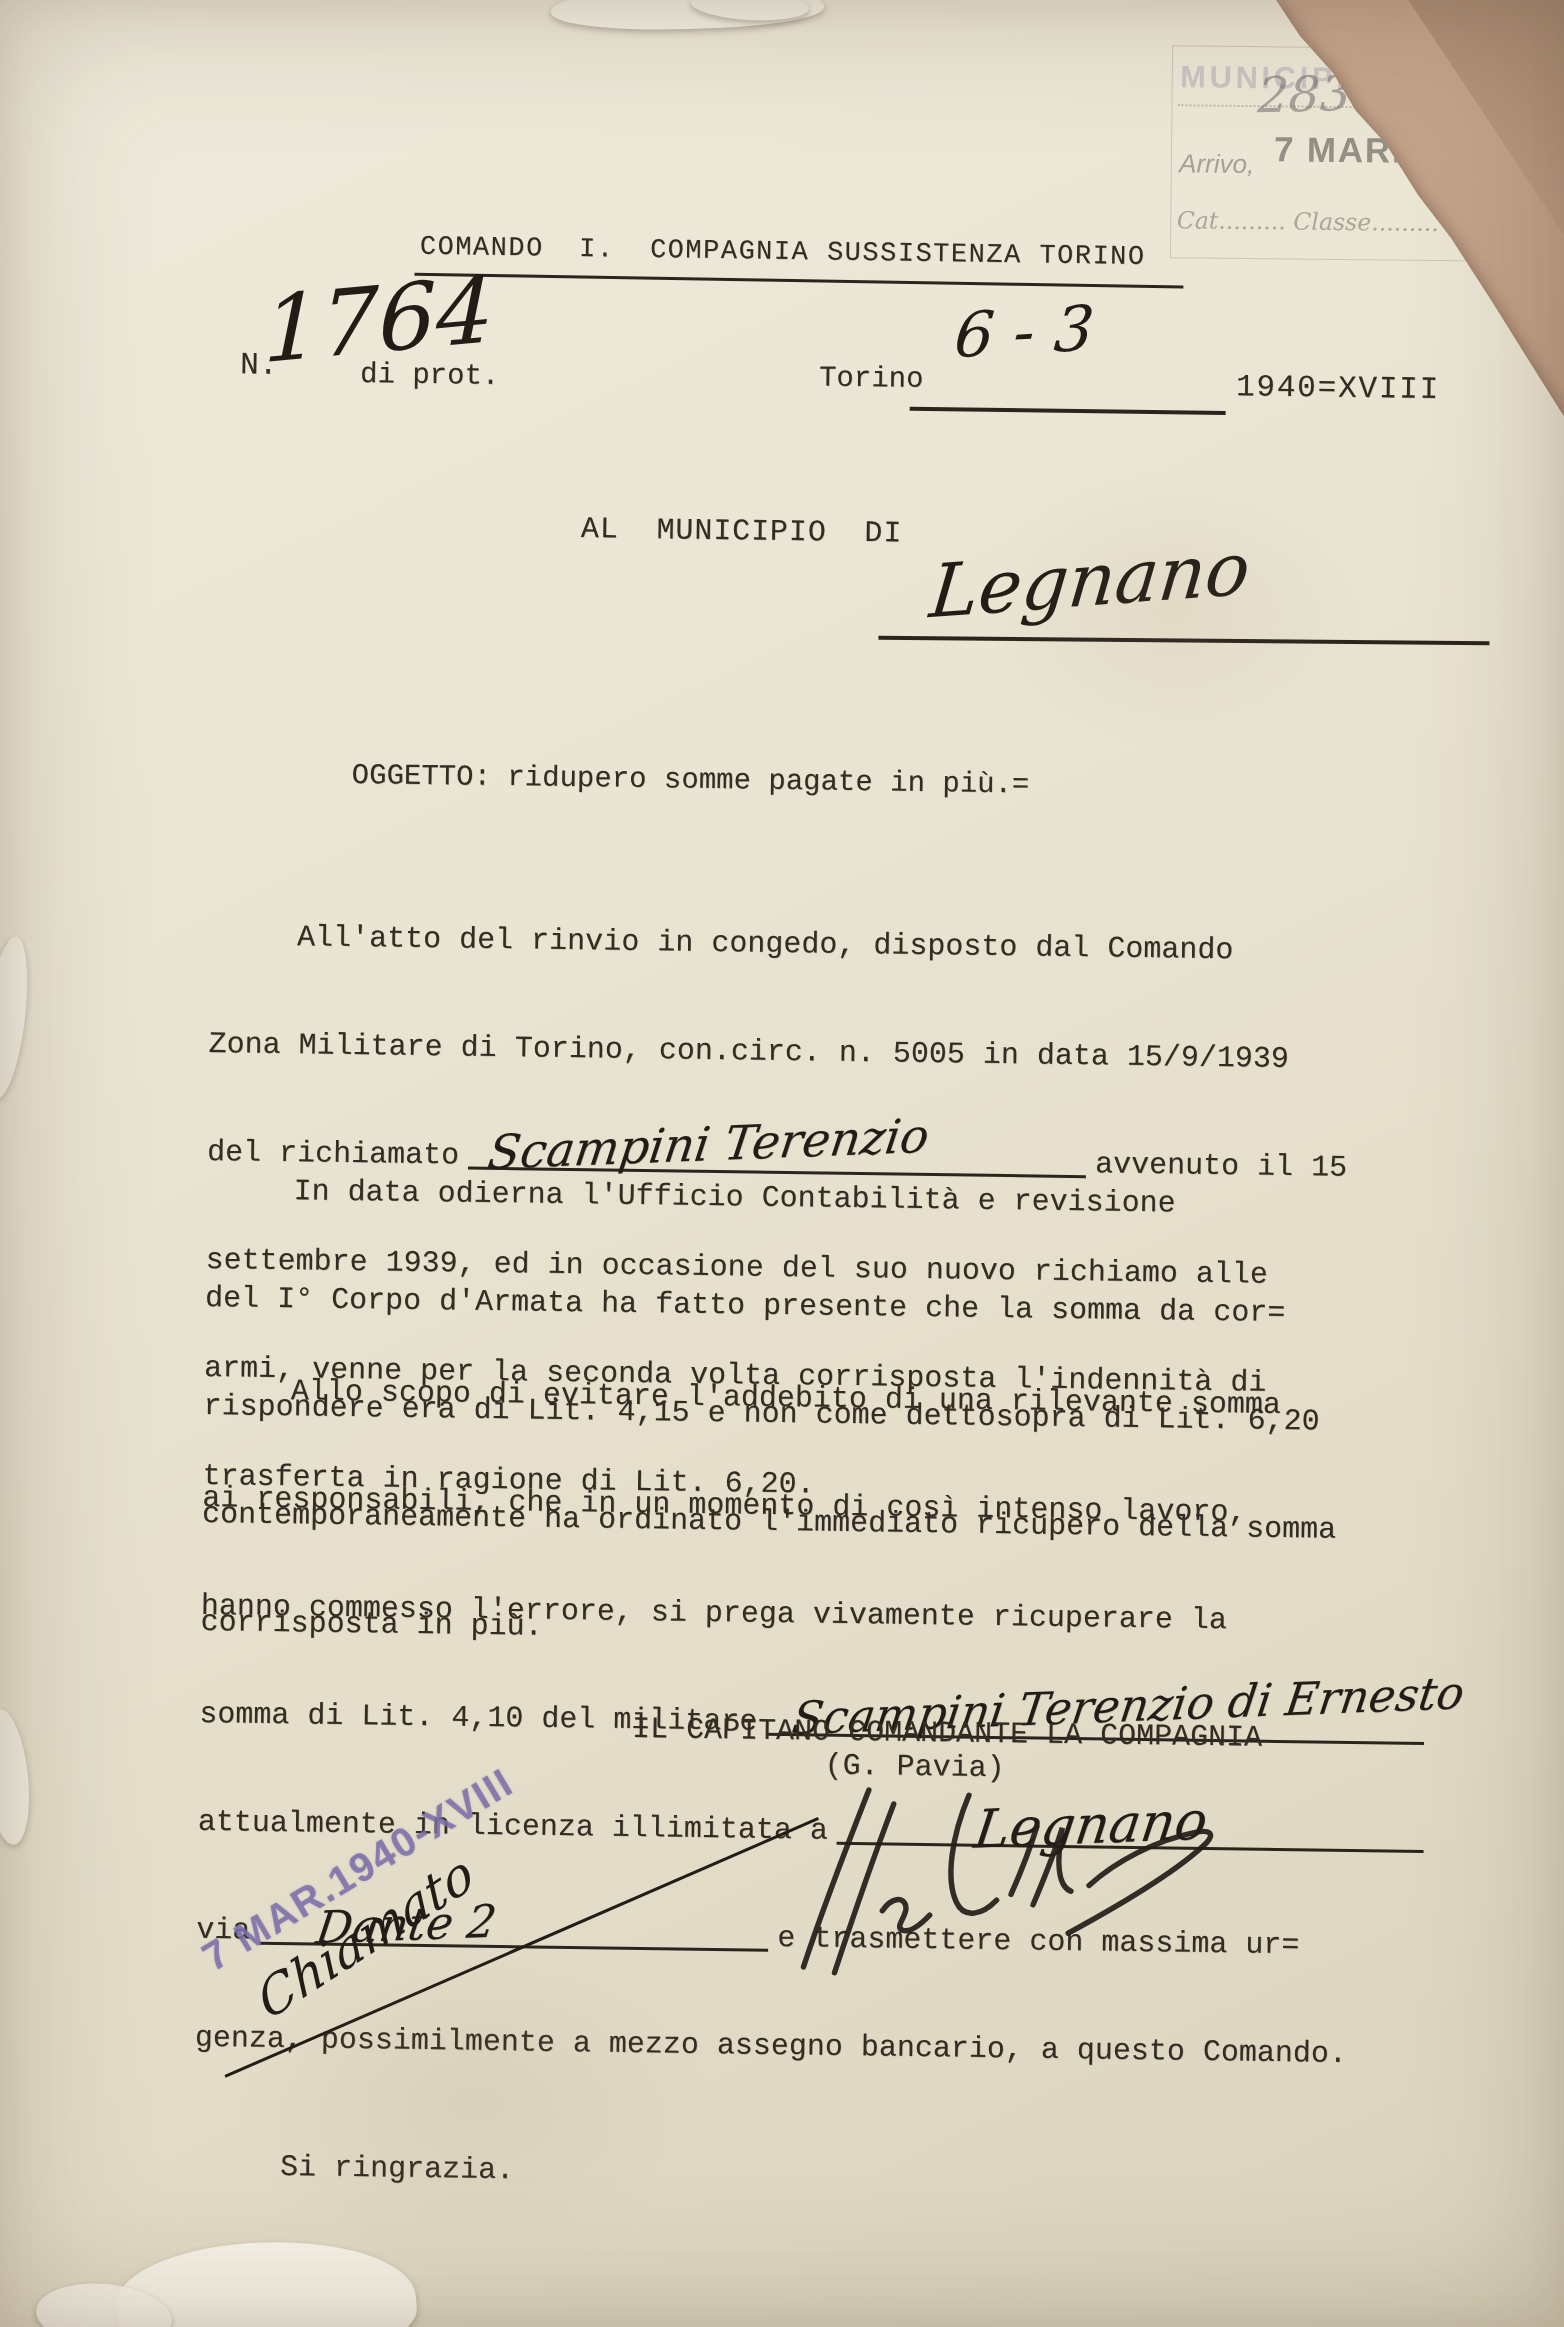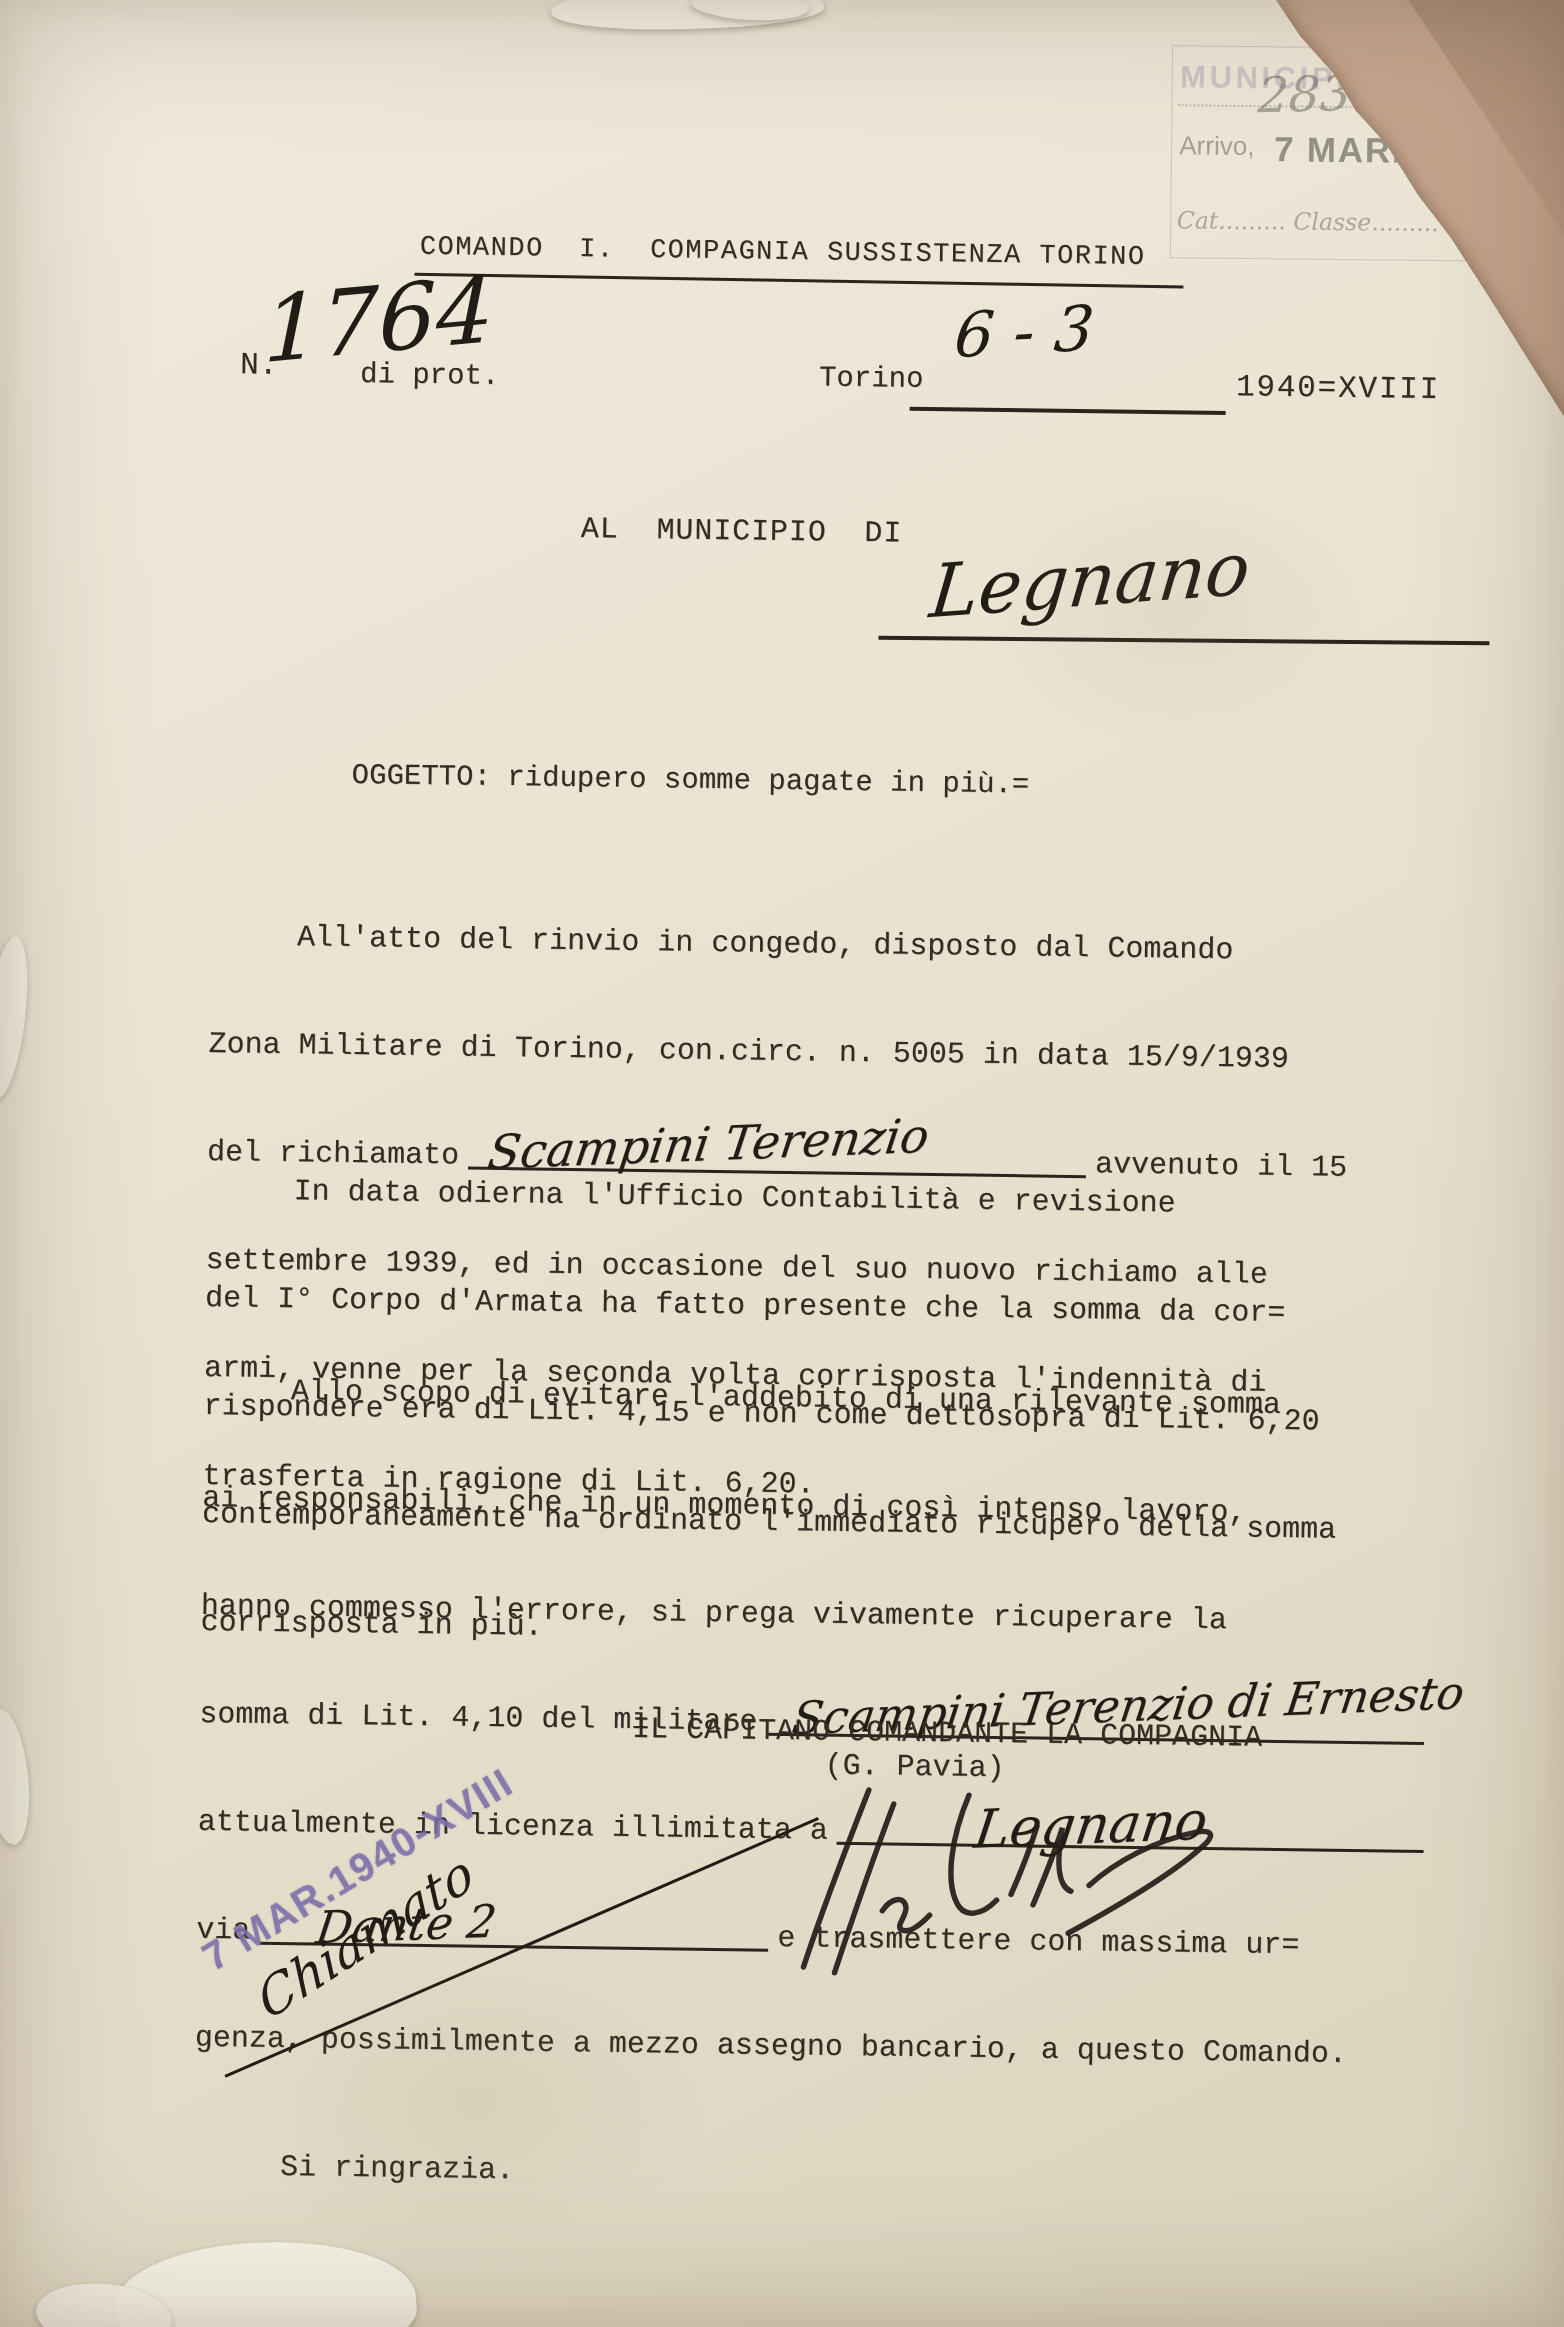--- a/index.html
+++ b/index.html
@@ -71,21 +71,21 @@
 
   .astamp{position:absolute;left:1171px;top:47px;width:338px;height:211px;
           transform:rotate(.6deg);border:1.8px solid rgba(125,112,100,.28);
           font-family:"Liberation Sans","DejaVu Sans",sans-serif;}
   .astamp .office{position:absolute;left:7.3px;top:12.7px;font-size:31px;font-weight:bold;
           letter-spacing:3.6px;color:rgba(140,130,165,.34);white-space:nowrap;}
   .astamp .office-rule{position:absolute;left:5.5px;top:58px;width:309px;
           border-bottom:2.7px dotted rgba(120,110,118,.38);}
   .astamp .num-hw{position:absolute;left:85px;top:18px;font-size:49px;
           color:rgba(98,94,96,.5);transform:rotate(-2deg) skewX(-4deg);}
-  .astamp .arrivo{position:absolute;left:7.3px;top:84px;font-size:26px;
+  .astamp .arrivo{position:absolute;left:7.3px;top:102px;font-size:26px;font-style:italic;
           color:rgba(112,104,96,.55);}
   .astamp .adate{position:absolute;left:102px;top:82px;font-size:35px;font-weight:bold;
           letter-spacing:1.8px;color:rgba(96,91,85,.62);white-space:nowrap;}
   .astamp .fields{position:absolute;left:5.5px;top:160px;font-size:23.6px;font-style:italic;
           font-family:"DejaVu Serif",serif;color:rgba(110,102,92,.5);white-space:nowrap;}
 
   .sstamp-date{position:absolute;left:218px;top:1935px;font-size:40px;font-weight:bold;
           font-family:"Liberation Sans","DejaVu Sans",sans-serif;letter-spacing:1.8px;
           color:rgba(122,110,168,.78);transform:rotate(-31deg);transform-origin:left bottom;
           white-space:nowrap;text-shadow:0 0 1.8px rgba(122,110,168,.5);}

